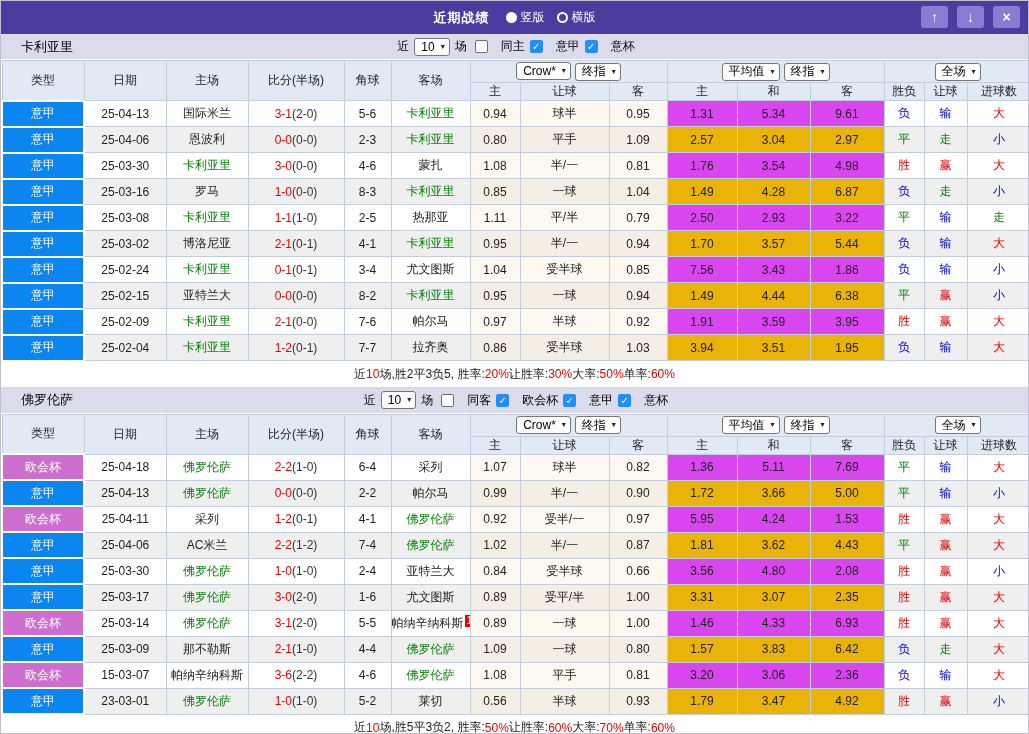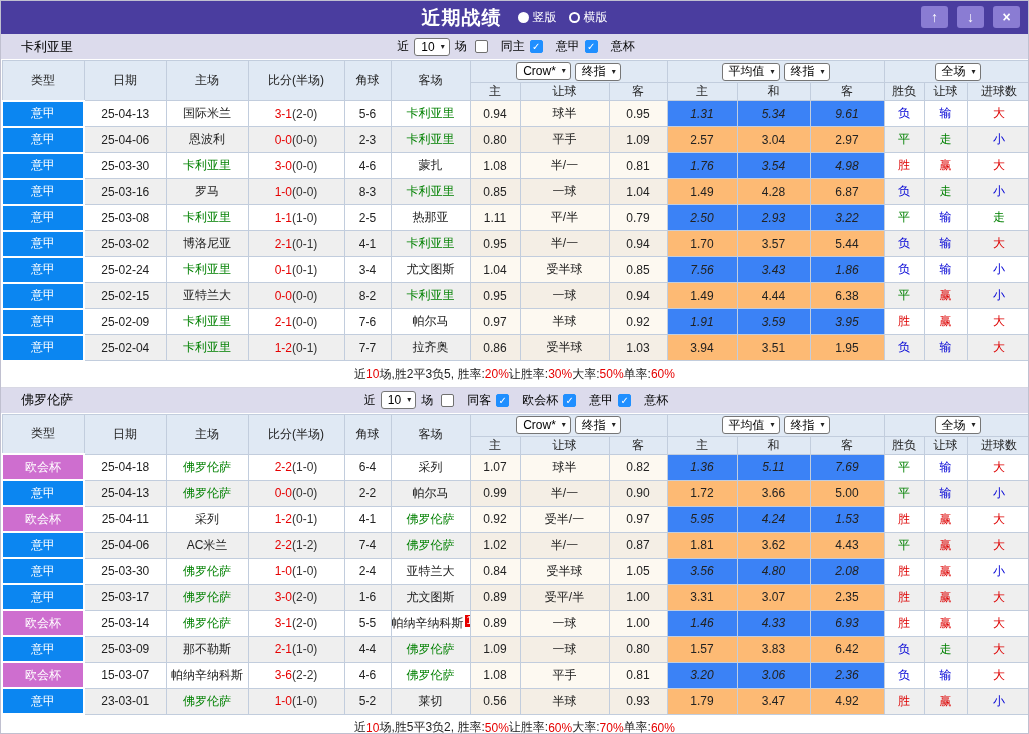--- a/index.html
+++ b/index.html
@@ -2,21 +2,21 @@
 <html><head>
 <meta charset="utf-8">
 <style>
   html,body{margin:0;padding:0;background:#fff;}
   body{font-family:"Liberation Sans","DejaVu Sans",sans-serif;}
   .app{width:1029px;height:734px;box-sizing:border-box;border:1px solid #c0c0d0;overflow:hidden;background:#fff;}
 
   
   .titlebar{height:33px;background:#4a3d9f;position:relative;display:flex;align-items:center;}
   .titlebar-center{position:absolute;left:0;right:0;text-align:center;color:#fff;display:flex;justify-content:center;align-items:center;gap:8px;}
-  .title{font-weight:bold;font-size:19px;letter-spacing:1px;}
+  .title{font-weight:bold;font-size:13px;letter-spacing:1px;}
   .radio-group{display:inline-flex;align-items:center;gap:4px;font-size:12px;}
   .radio{width:11px;height:11px;border-radius:50%;display:inline-block;box-sizing:border-box;margin-left:8px;}
   .radio.sel-on{background:#fff;}
   .radio.sel-off{border:2px solid #fff;background:transparent;}
   .titlebar-buttons{position:absolute;right:8px;top:5px;display:flex;}
   .tb-btn{width:27px;height:22px;background:#8a7cd3;color:#fff;display:inline-flex;align-items:center;justify-content:center;border-radius:3px;margin-left:9px;font-size:14px;font-weight:bold;cursor:pointer;}
 
   
   .section-header{height:25px;background:#dcdbec;position:relative;display:flex;align-items:center;border-bottom:1px solid #fff;}
   .team-name{margin-left:20px;font-size:13px;color:#000;position:relative;z-index:2;}
@@ -37,22 +37,22 @@
   thead tr.r1{height:22px;}
   thead tr.r2{height:17px;}
   tbody tr{height:26px;}
   tbody tr.even td{background:#efefef;}
   tbody tr.odd td{background:#ffffff;}
   td.type{color:#fff;border:2px solid #fff;font-size:12px;}
   td.type.lg-serie_a{background:#0b86f1;}
   td.type.lg-conference{background:#ce6ecf;}
   tbody tr.odd td.ah{background:#fdf9f1;}
   tbody tr.even td.ah{background:#f4eee5;}
-  tbody tr.odd td.eu{background:#3b82f6;font-style:italic;}
-  tbody tr.even td.eu{background:#fdba74;}
+  tbody tr.odd td.eu{background:#d946ef;}
+  tbody tr.even td.eu{background:#eab308;}
   td{color:#222;}
   .tg{color:#008000;}
   .score{color:#e60000;}
   .half{color:#333;}
   .cr{color:#dd0000;}
   .cg{color:#008000;}
   .cbl{color:#0000d5;}
   .badge{display:inline-block;background:#e60000;color:#fff;font-size:10px;line-height:12px;padding:0 2px;margin-left:1px;vertical-align:top;}
 
   
@@ -489,21 +489,21 @@
             </tr>
             <tr class="odd">
               <td class="type lg-serie_a">意甲</td>
               <td>25-03-30</td>
               <td><span class="tg">佛罗伦萨</span></td>
               <td><span class="score">1-0</span><span class="half">(1-0)</span></td>
               <td>2-4</td>
               <td><span>亚特兰大</span></td>
               <td class="ah">0.84</td>
               <td class="ah">受半球</td>
-              <td class="ah">1.05</td>
+              <td class="ah">0.66</td>
               <td class="eu">3.56</td>
               <td class="eu">4.80</td>
               <td class="eu">2.08</td>
               <td class="cr">胜</td>
               <td class="cr">赢</td>
               <td class="cbl">小</td>
             </tr>
             <tr class="even">
               <td class="type lg-serie_a">意甲</td>
               <td>25-03-17</td>

